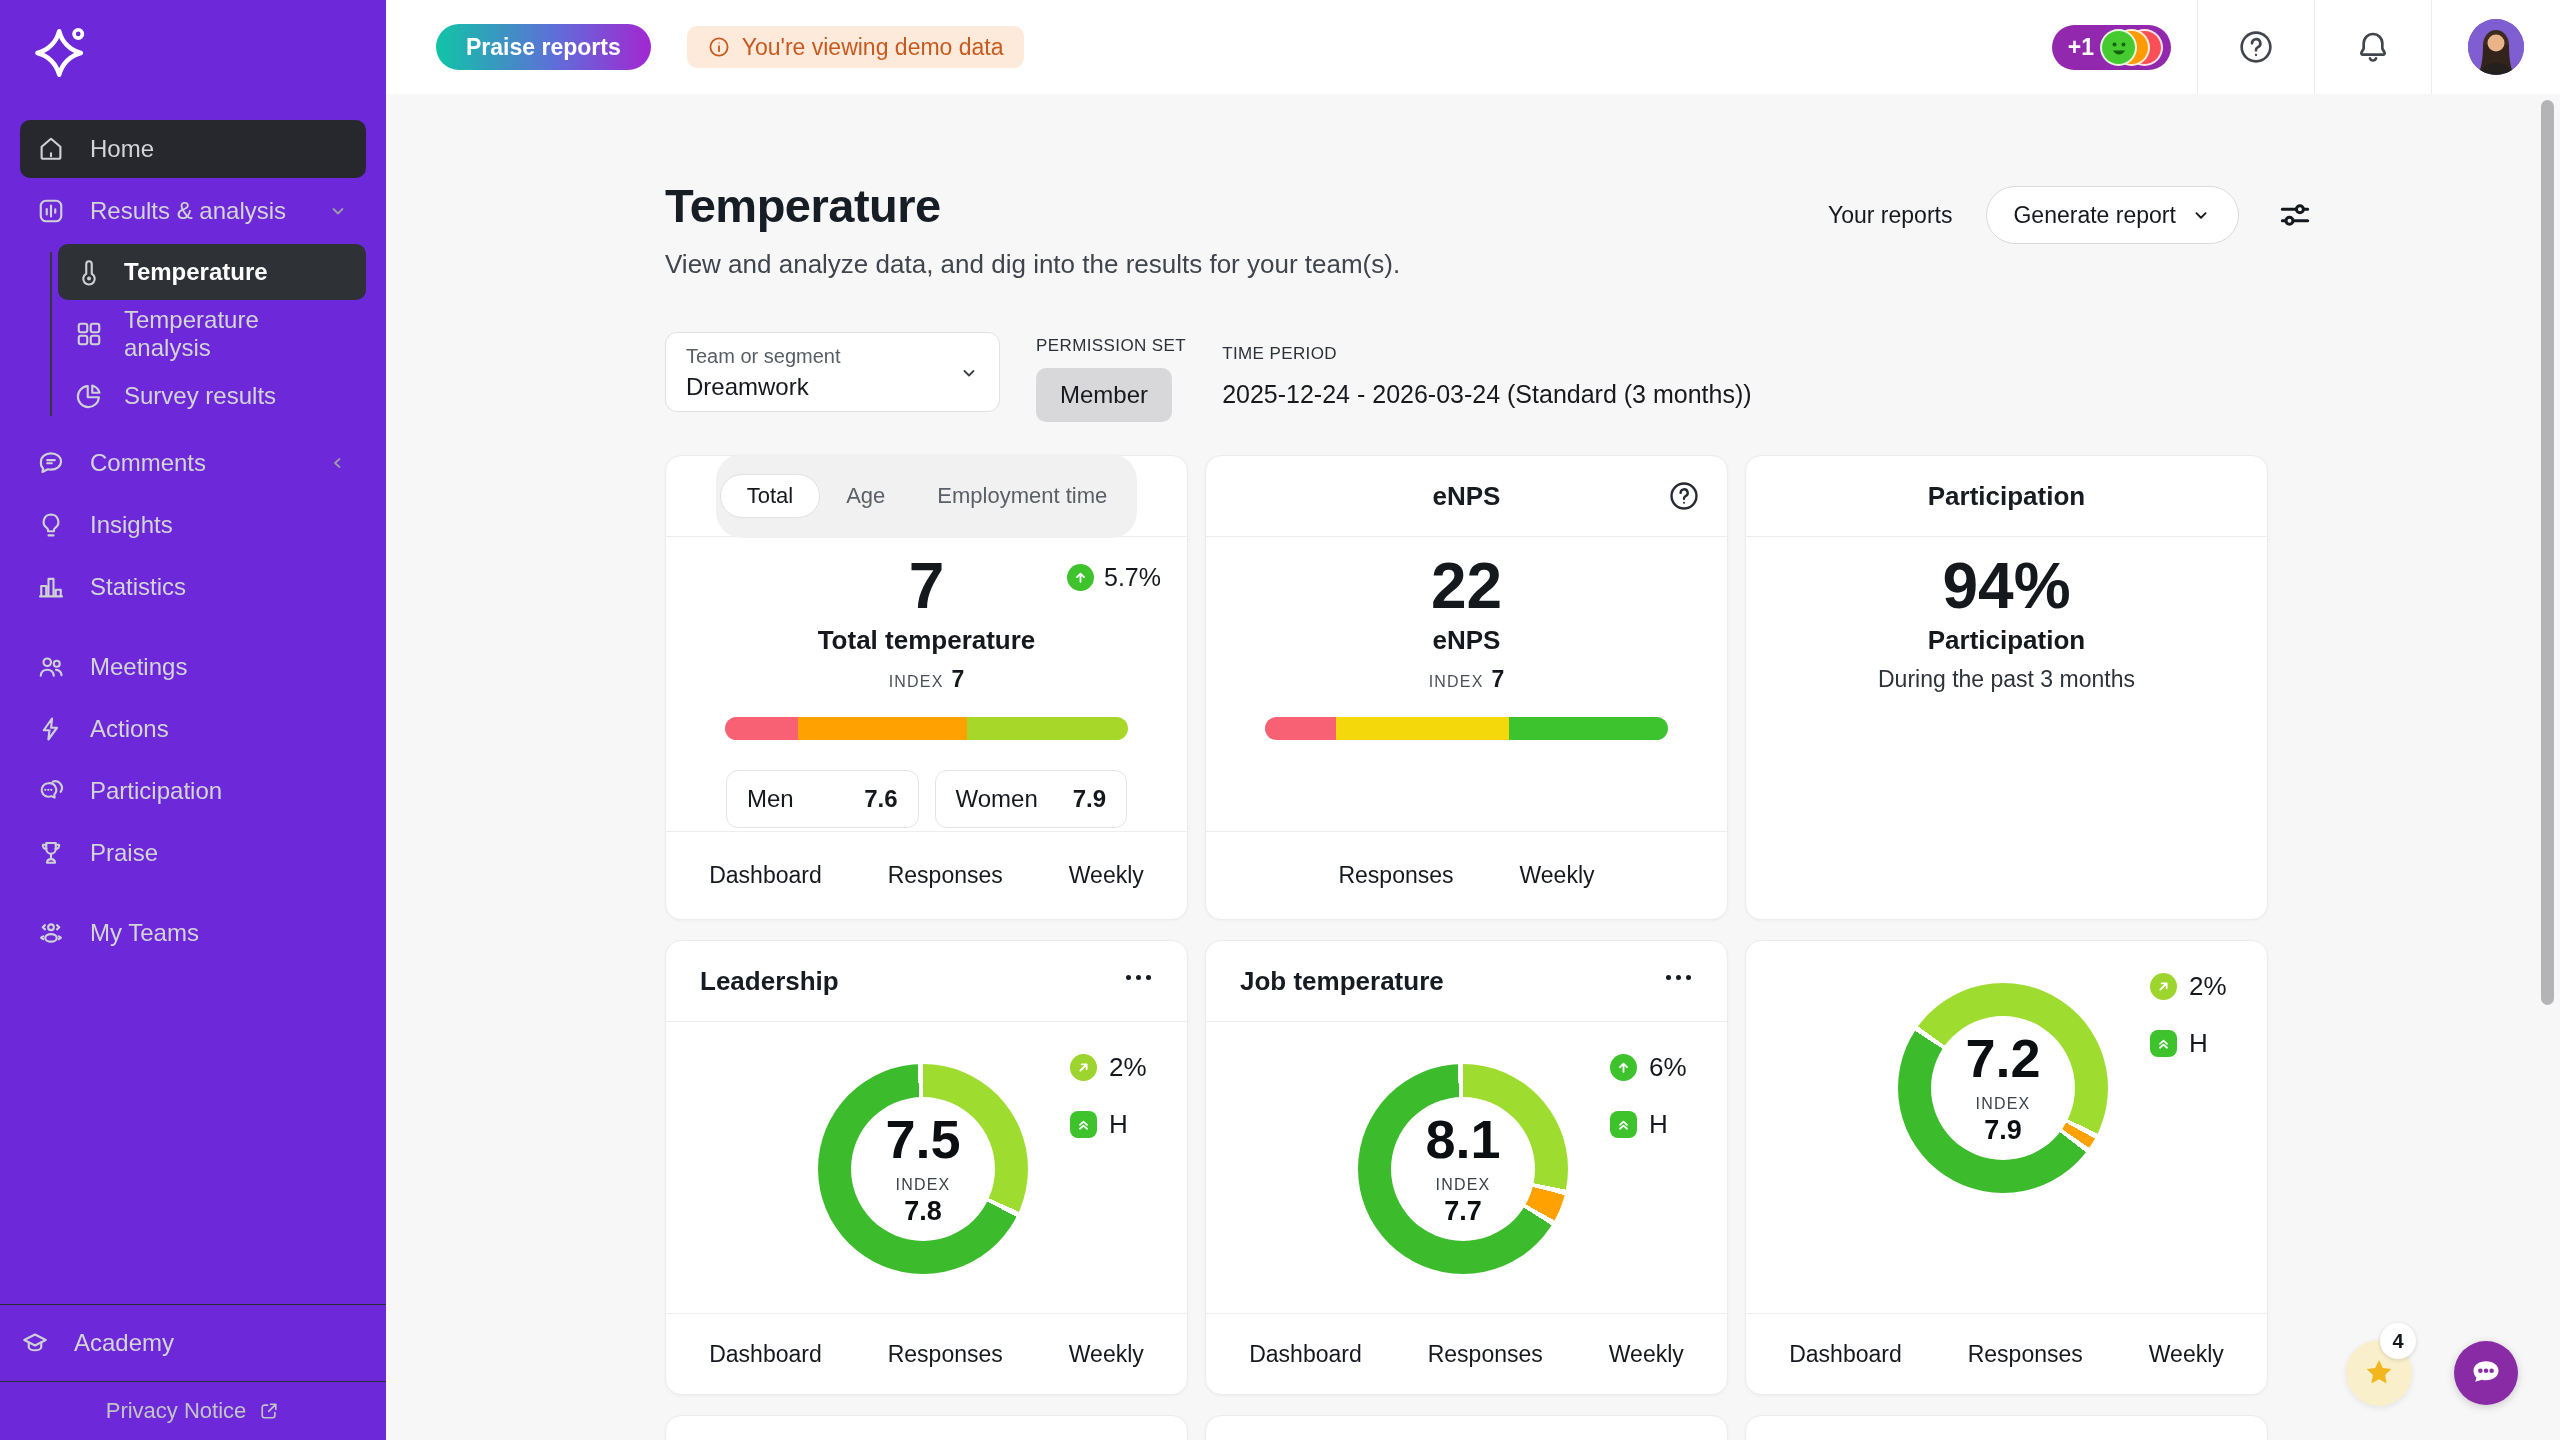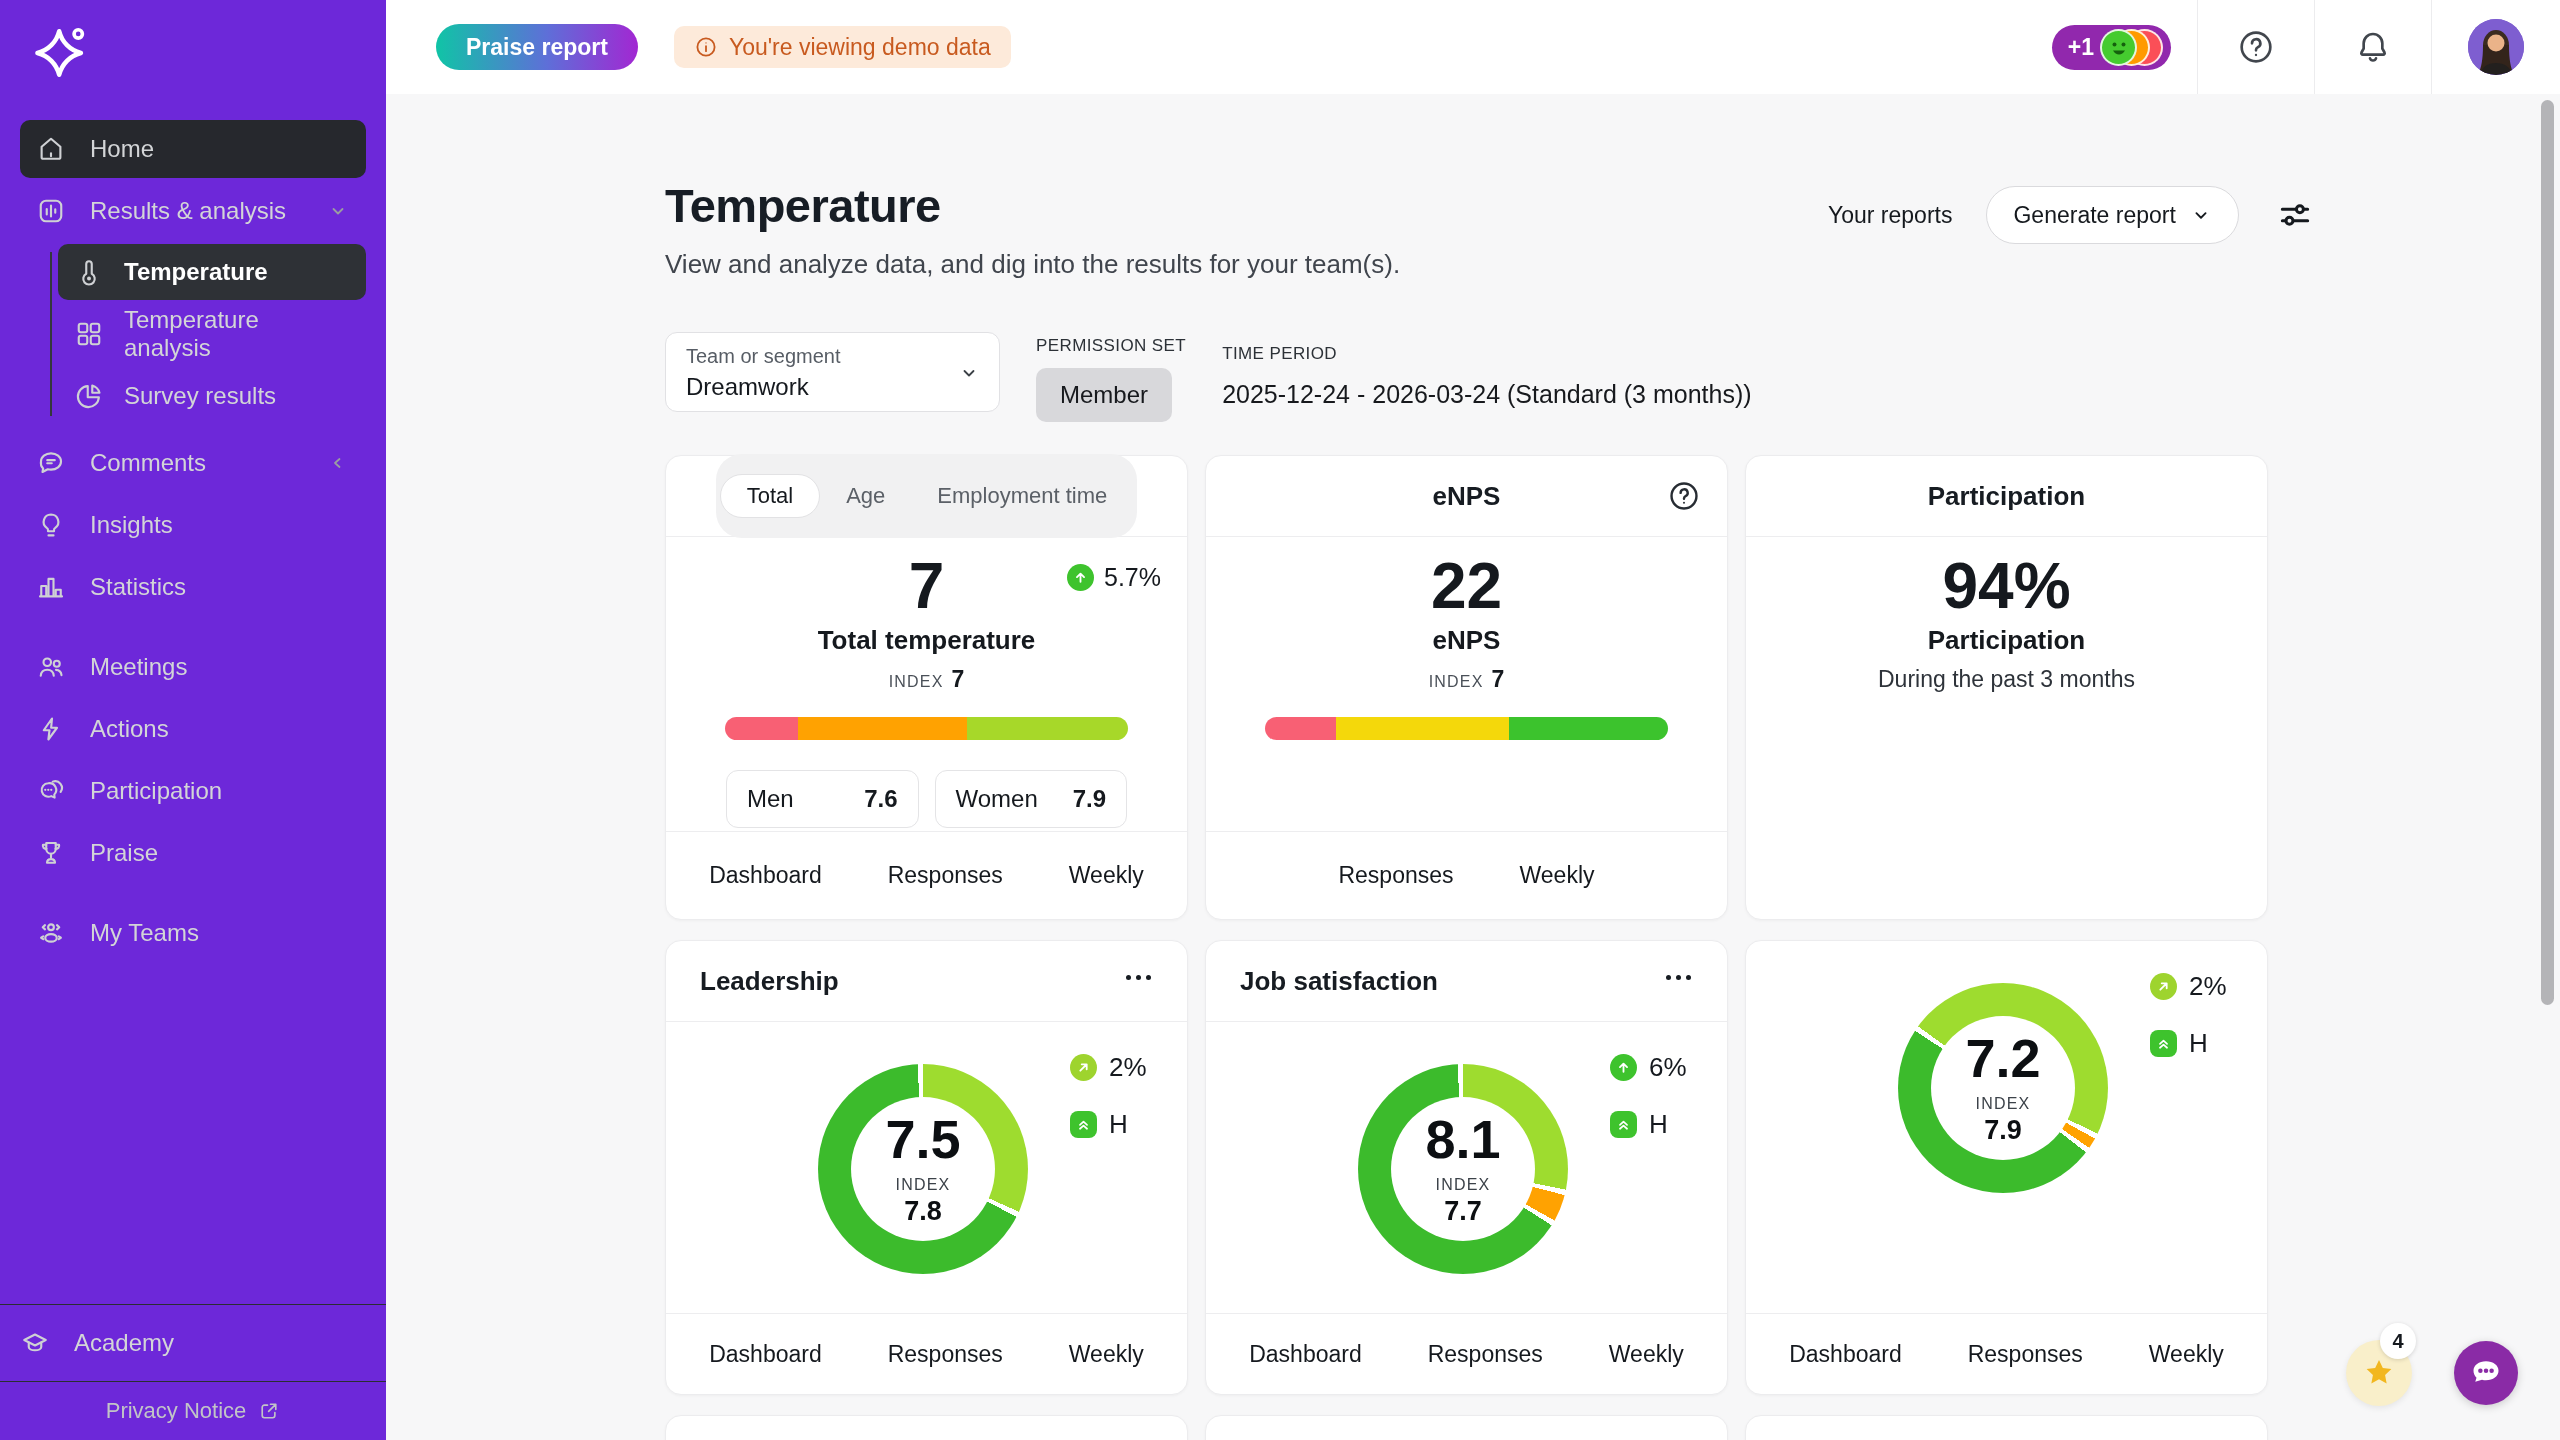--- a/index.html
+++ b/index.html
@@ -279,21 +279,21 @@
         <span>Privacy Notice</span>
         <svg class="nicon" viewBox="0 0 24 24" fill="none" stroke="currentColor" stroke-width="1.8" stroke-linecap="round" stroke-linejoin="round">
           <path d="M10.4 5.6H7a2.4 2.4 0 0 0-2.4 2.4v9A2.4 2.4 0 0 0 7 19.4h9a2.4 2.4 0 0 0 2.4-2.4v-3.4"></path>
           <path d="M13.6 4.6h5.8v5.8M19 5 11.6 12.4"></path>
         </svg>
       </div>
     </div>
   </nav>
 
   <header class="topbar">
-    <button class="praise-btn">Praise report</button>
+    <button class="praise-btn">Praise reports</button>
     <div class="demo-pill">
       <svg class="nicon" viewBox="0 0 24 24" fill="none" stroke="currentColor" stroke-width="1.8" stroke-linecap="round">
         <circle cx="12" cy="12" r="8.6"></circle>
           <path d="M12 11.2v5"></path>
           <circle cx="12" cy="7.9" r=".7" fill="currentColor" stroke="none"></circle>
       </svg>
       <span>You're viewing demo data</span>
     </div>
     <div class="tb-spacer"></div>
     <div class="reaction-badge">
@@ -498,21 +498,21 @@
         </div>
         <div class="card-foot">
           <span>Dashboard</span>
           <span>Responses</span>
           <span>Weekly</span>
         </div>
       </section>
 
       <section class="card r2">
         <div class="card-head left">
-          <div class="card-title">Job satisfaction</div>
+          <div class="card-title">Job temperature</div>
           <div class="dots-btn">
               <i></i>
               <i></i>
               <i></i>
             </div>
         </div>
         <div class="card-body">
           <div class="donut-wrap">
             <div class="donut" style="background: conic-gradient(from 357deg, rgb(255, 255, 255) 0deg, rgb(255, 255, 255) 3deg, rgb(158, 220, 47) 3deg, rgb(158, 220, 47) 104.4deg, rgb(255, 255, 255) 104.4deg, rgb(255, 255, 255) 107.4deg, rgb(255, 162, 1) 107.4deg, rgb(255, 162, 1) 122.4deg, rgb(255, 255, 255) 122.4deg, rgb(255, 255, 255) 125.4deg, rgb(60, 187, 44) 125.4deg, rgb(60, 187, 44) 360deg);"></div>
             <div class="donut-hole">

